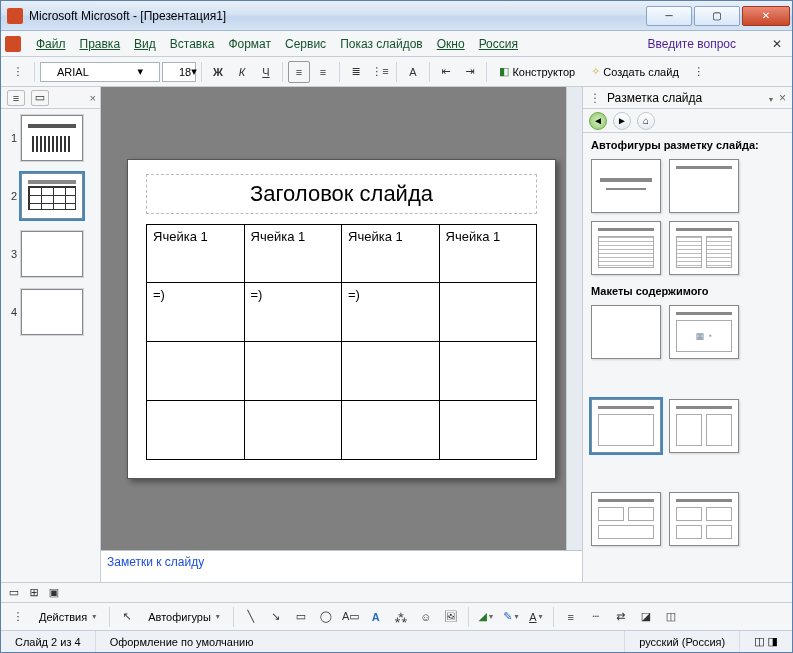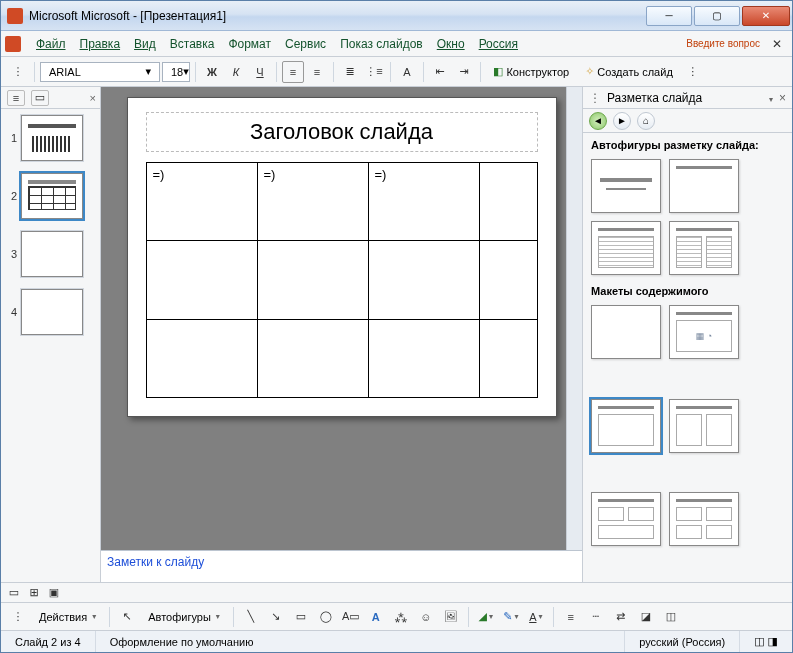--- a/index.html
+++ b/index.html
@@ -12,45 +12,45 @@
 .titlebar .title-text { font-size: 12px; color: #000; }
 .winbtns { margin-left: auto; display: flex; }
 .winbtn { width: 46px; height: 20px; margin-left: 0; border: 1px solid #8aa5c7; border-radius: 2px; background: linear-gradient(#f7fbff,#d9e7f7); margin-right: 2px; display: flex; align-items: center; justify-content: center; font-size: 10px; }
 .winbtn.close { background: linear-gradient(#e98a74,#c9472a); border-color: #a0381f; color: #fff; width: 48px; }
 
 
 .menubar { height: 26px; background: #f5f6f7; border-bottom: 1px solid #c8ced6; display: flex; align-items: center; padding-left: 4px; }
 .menubar .small-icon { width: 16px; height: 16px; background: #d04a25; border-radius: 2px; margin-right: 8px; }
 .menu-item { padding: 3px 7px; font-size: 12px; color: #14532d; }
 .menu-item u { text-decoration: underline; }
-.menu-right { margin-left: auto; padding-right: 32px; color: #c2410c; font-size: 10px; }
+.menu-right { margin-left: auto; padding-right: 56px; color: #4c1d95; font-size: 12px; }
 .menu-close { position: absolute; right: 10px; color: #333; font-size: 12px; }
 
 
 .toolbar { height: 30px; background: #f5f6f7; border-bottom: 1px solid #c8ced6; display: flex; align-items: center; padding: 0 6px; gap: 2px; }
 .tb-btn { width: 22px; height: 22px; border: 1px solid transparent; display: flex; align-items: center; justify-content: center; border-radius: 2px; font-size: 11px; color: #333; }
 .tb-sep { width: 1px; height: 20px; background: #cfd7e0; margin: 0 3px; }
-.tb-sel { height: 20px; border: 1px solid #a8b3c0; background: #fff; padding: 0 8px; display: flex; align-items: center; font-size: 11px; }
+.tb-sel { height: 20px; border: 1px solid #a8b3c0; background: #fff; padding: 0 16px; display: flex; align-items: center; font-size: 11px; }
 .tb-label-btn { height: 22px; padding: 0 6px; display: flex; align-items: center; font-size: 11px; border: 1px solid transparent; border-radius: 2px; gap: 3px; }
 
 
 .workarea { flex: 1; display: flex; min-height: 0; }
 
 
 .left-tabs { width: 100px; border-right: 1px solid #c8ced6; background: #f5f6f7; display: flex; flex-direction: column; }
 .left-tabs .tabs-head { height: 22px; border-bottom: 1px solid #c8ced6; display: flex; align-items: center; padding-left: 6px; gap: 6px; }
 .thumb-list { flex: 1; overflow: auto; padding: 6px 6px; }
 .thumb { display: flex; align-items: center; margin-bottom: 12px; gap: 4px; }
 .thumb .num { width: 10px; color: #333; font-size: 11px; text-align: right; }
 .thumb .mini { width: 62px; height: 46px; background: #fff; border: 1px solid #888; box-shadow: 0 0 0 1px #d0d6de; }
 .thumb.active .mini { outline: 2px solid #3d88c7; }
 
 
 .center { flex: 1; display: flex; flex-direction: column; background: #808080; min-width: 0; }
-.center-scroll { flex: 1; display: flex; align-items: flex-start; justify-content: center; padding: 10px; position: relative; }
+.center-scroll { flex: 1; display: flex; align-items: center; justify-content: center; padding: 26px; position: relative; }
 .slide { width: 430px; height: 320px; background: #fff; border: 1px solid #555; box-shadow: 3px 3px 6px rgba(0,0,0,.4); padding: 14px 18px 18px; display: flex; flex-direction: column; gap: 10px; }
 .slide-title { border: 1px dashed #bbb; text-align: center; padding: 6px; font-size: 22px; font-family: Arial; }
 .slide-table { border-collapse: collapse; width: 100%; flex: 1; }
 .slide-table td { border: 1px solid #000; padding: 4px 6px; font-size: 13px; font-family: Arial; vertical-align: top; height: 25%; }
 .notes { height: 32px; background: #fff; border-top: 1px solid #bcc5d0; padding: 4px 6px; color: #1d4ed8; font-size: 12px; }
 .vscroll { position: absolute; right: 0; top: 0; bottom: 0; width: 16px; background: #e6ebf1; border-left: 1px solid #c8ced6; }
 
 
 .taskpane { width: 210px; border-left: 1px solid #c8ced6; background: #f5f6f7; display: flex; flex-direction: column; }
 .tp-head { height: 22px; border-bottom: 1px solid #c8ced6; display: flex; align-items: center; padding: 0 6px; gap: 6px; font-size: 12px; }
@@ -180,20 +180,26 @@
           </div>
       </div>
     </div>
 
     <div class="center">
       <div class="center-scroll">
         <div class="slide">
           <div class="slide-title">Заголовок слайда</div>
           <table class="slide-table">
             <tbody>
+                <tr>
+                  <td>Ячейка 1</td>
+                  <td>Ячейка 1</td>
+                  <td>Ячейка 1</td>
+                  <td>Ячейка 1</td>
+                </tr>
             <tr>
                   <td>=)</td>
                   <td>=)</td>
                   <td>=)</td>
                   <td></td>
                 </tr>
             <tr>
                   <td></td>
                   <td></td>
                   <td></td>

